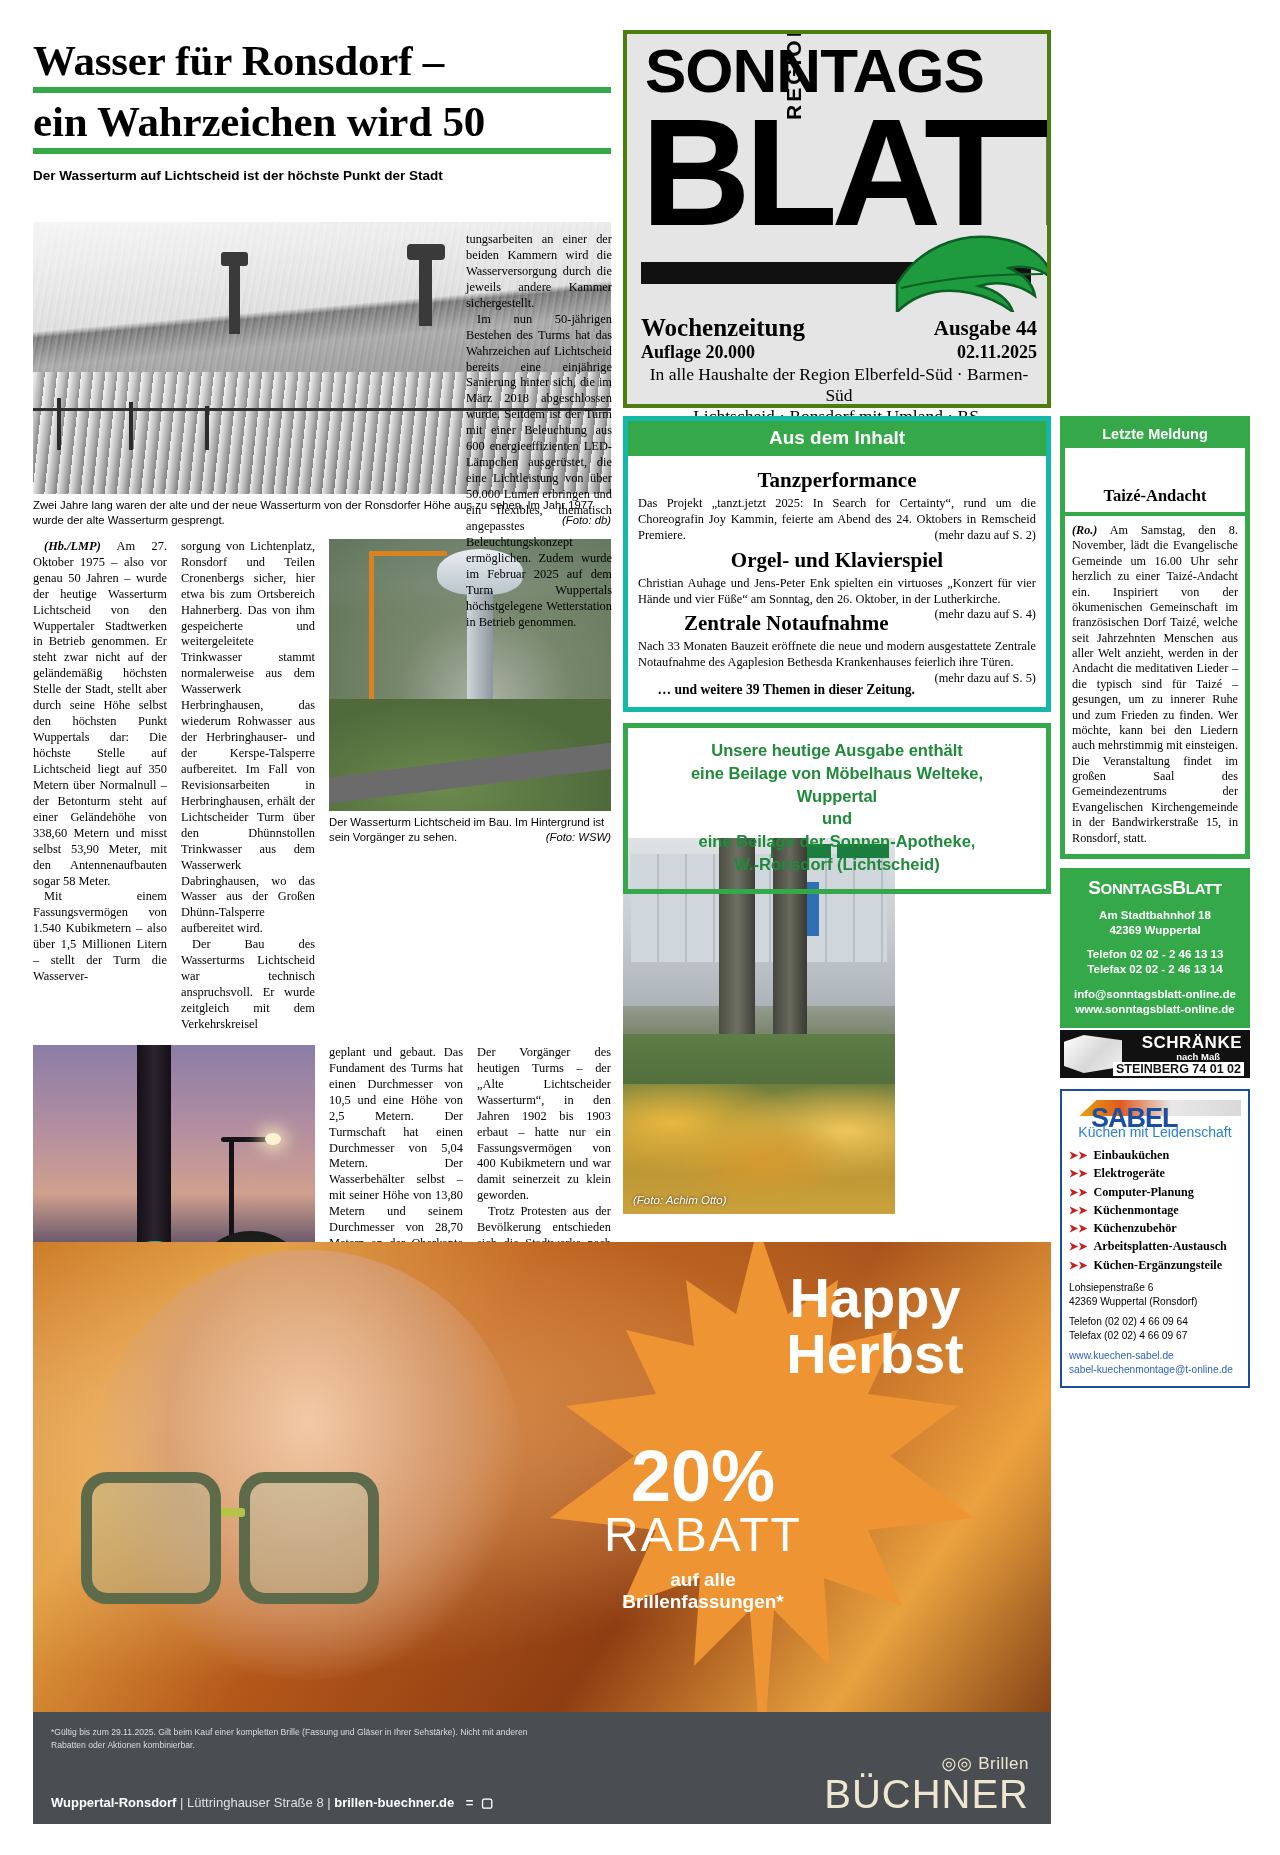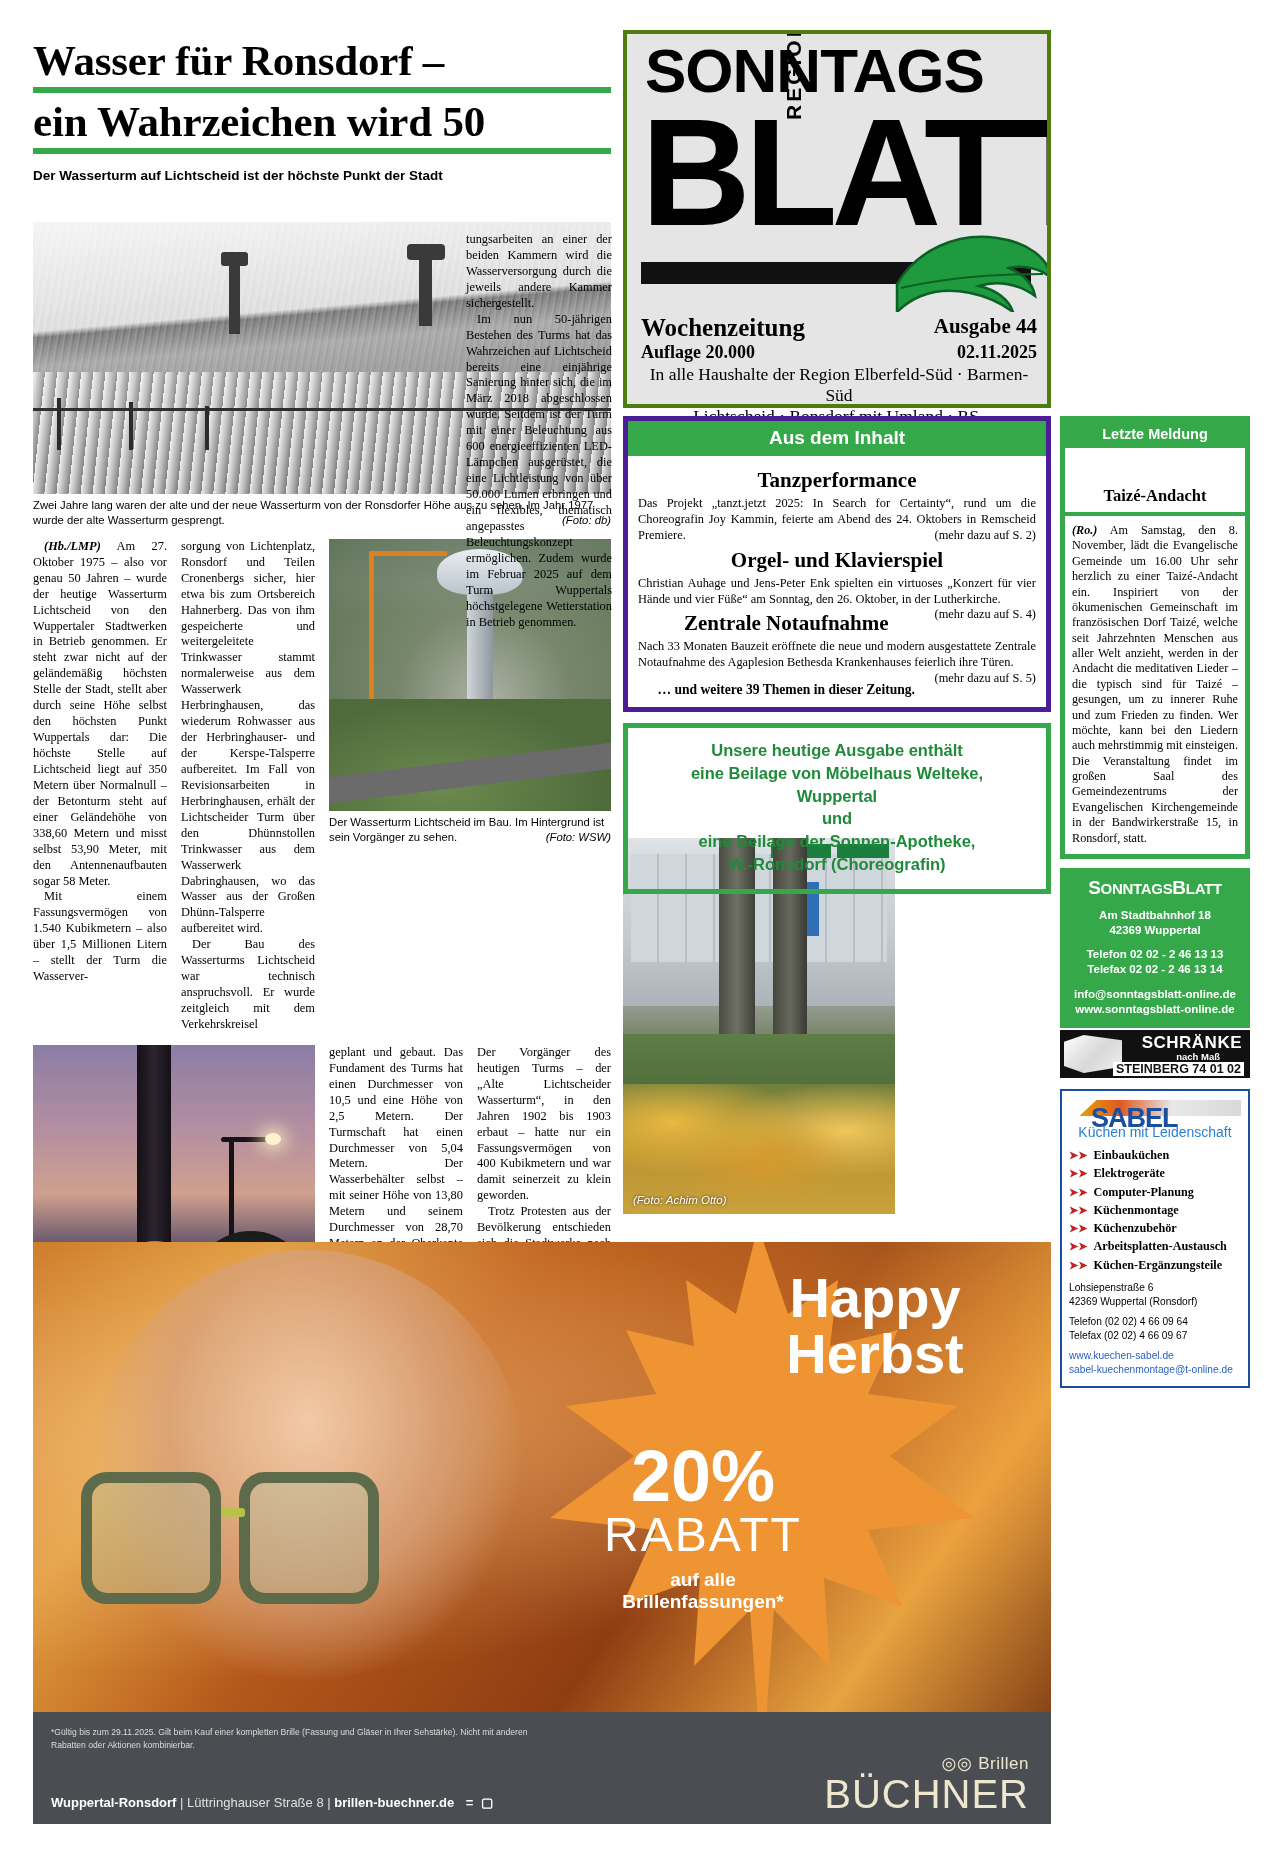--- a/index.html
+++ b/index.html
@@ -31,21 +31,21 @@
                    font-weight:bold; font-size:62px; letter-spacing:-1px; line-height:1; }
   .logo-blatt { position:absolute; left:14px; top:62px; font-family:"Liberation Sans", sans-serif;
                 font-weight:bold; font-size:152px; letter-spacing:-6px; line-height:1; }
   .logo-regional { position:absolute; left:155px; top:86px; font-family:"Liberation Sans", sans-serif;
                    font-weight:bold; font-size:21px; letter-spacing:3px;
                    transform:rotate(-90deg); transform-origin:left top; }
   .logo-underbar { position:absolute; left:14px; top:228px; width:390px; height:22px; background:#111; }
   .leaf { position:absolute; right:-6px; top:188px; width:160px; height:92px; }
 
   .mh-info { position:relative; padding:2px 10px 6px 14px; }
-  .mh-row { display:flex; justify-content:space-between; align-items:flex-start; }
+  .mh-row { display:flex; justify-content:space-between; align-items:center; }
   .mh-left-b { font-weight:bold; font-size:25px; }
   .mh-right-b { font-weight:bold; font-size:21px; }
   .mh-left-s { font-weight:bold; font-size:18px; }
   .mh-right-s { font-weight:bold; font-size:18px; }
   .mh-dist { font-size:17.5px; text-align:center; line-height:1.18; margin-top:1px; }
 
   
   .article { position:absolute; left:33px; top:222px; width:578px; }
   .photo { background:#d8d8d8; position:relative; overflow:hidden; }
   .cap { font-family:"Liberation Sans", sans-serif; font-size:11.3px; line-height:1.32; margin-top:4px; }
@@ -78,21 +78,21 @@
     position:relative; overflow:hidden;
   }
   
   .photo-statue { width:272px; height:376px;
     background:linear-gradient(180deg,#c9cdd2 0%,#b6bcc2 34%,#6e7a5a 56%,#caa544 74%,#d9b35a 100%);
     position:relative; overflow:hidden;
   }
 
   
   .rail { position:absolute; left:623px; top:416px; width:428px; }
-  .inhalt-box { border:5px solid #4c1d95; background:#fff; }
+  .inhalt-box { border:5px solid #14b8a6; background:#fff; }
   .green-head { background:#35a94a; color:#fff; font-family:"Liberation Sans", sans-serif;
                 font-weight:bold; font-size:19px; text-align:center; padding:6px 0 7px; }
   .inhalt-body { padding:8px 10px 9px; }
   .item-title { text-align:center; font-weight:bold; font-size:21px; margin:4px 0 3px; }
   .item-text { font-size:12.4px; line-height:1.28; text-align:justify; }
   .item-more { font-style:normal; }
   .themes { text-align:center; font-weight:bold; font-size:13.6px; margin-top:11px; }
 
   .beilage-box { border:5px solid #35a94a; margin-top:11px; padding:11px 14px 13px;
                  text-align:center; font-family:"Liberation Sans", sans-serif;
@@ -360,21 +360,21 @@
         <div class="themes">… und weitere 39 Themen in dieser Zeitung.</div>
       </div>
     </div>
 
     <div class="beilage-box">
       <div>Unsere heutige Ausgabe enthält</div>
       <div>eine Beilage von Möbelhaus Welteke,</div>
       <div>Wuppertal</div>
       <div>und</div>
       <div>eine Beilage der Sonnen-Apotheke,</div>
-      <div>W.-Ronsdorf (Choreografin)</div>
+      <div>W.-Ronsdorf (Lichtscheid)</div>
     </div>
   </div>
 
   <div class="lastnews">
 
     <div class="ln-box">
       <div class="ln-head">Letzte Meldung</div>
       <div class="ln-title">Taizé-Andacht</div>
       <div class="ln-text">
         <span style="font-weight:bold;font-style:italic;">(Ro.)</span><span> Am Samstag, den 8. November, lädt die Evangelische Gemeinde um 16.00 Uhr sehr herzlich zu einer Taizé-Andacht ein. Inspiriert von der ökumenischen Gemeinschaft im französischen Dorf Taizé, welche seit Jahrzehnten Menschen aus aller Welt anzieht, werden in der Andacht die meditativen Lieder – die typisch sind für Taizé – gesungen, um zu innerer Ruhe und zum Frieden zu finden. Wer möchte, kann bei den Liedern auch mehrstimmig mit einsteigen. Die Veranstaltung findet im großen Saal des Gemeindezentrums der Evangelischen Kirchengemeinde in der Bandwirkerstraße 15, in Ronsdorf, statt.</span>

